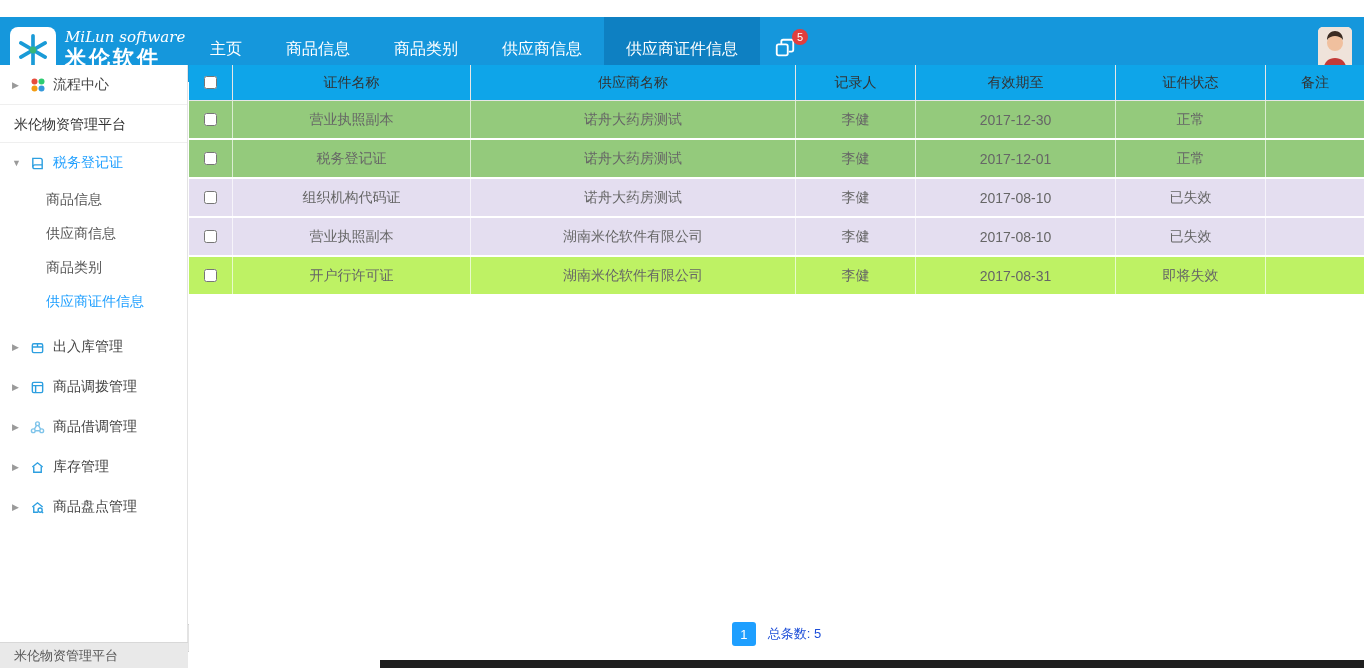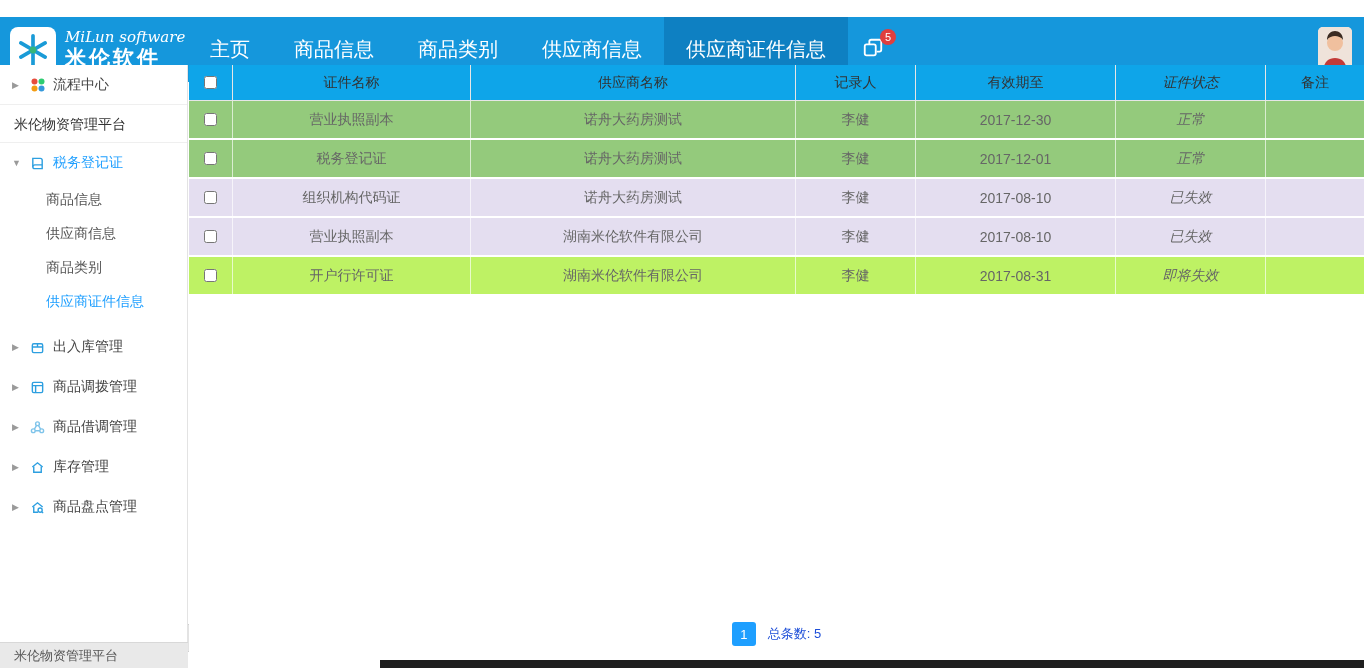--- a/index.html
+++ b/index.html
@@ -8,21 +8,21 @@
   .app { position:relative; width:1364px; height:668px; background:#fff; overflow:hidden; }
 
   
   .header { position:absolute; top:17px; left:0; right:0; height:65px; background:#1597dc; display:flex; align-items:stretch; }
   .logo { width:188px; display:flex; align-items:center; gap:9px; padding-left:10px; flex:none; }
   .logo-box { width:46px; height:46px; background:#fff; border-radius:8px; display:flex; align-items:center; justify-content:center; flex:none; }
   .logo-text { color:#fff; line-height:1.15; }
   .logo-line1 { font-family:"DejaVu Serif", serif; font-style:italic; font-size:15px; }
   .logo-line2 { font-weight:bold; font-size:21px; letter-spacing:3px; font-family:"DejaVu Serif", serif; }
   .nav { display:flex; align-items:stretch; }
-  .nav-tab { display:flex; align-items:center; padding:16px 22px; color:#fff; font-size:20px; cursor:pointer; white-space:nowrap; }
+  .nav-tab { display:flex; align-items:center; padding:16px 22px; color:#fff; font-size:16px; cursor:pointer; white-space:nowrap; }
   .nav-tab.active { background:#0e80c2; }
   .msg-wrap { position:relative; display:flex; align-items:center; padding:0 14px; cursor:pointer; }
   .msg-badge { position:absolute; top:12px; right:2px; min-width:16px; height:16px; border-radius:8px; background:#e03e3e; color:#fff; font-size:11px; display:flex; align-items:center; justify-content:center; padding:0 4px; }
   .avatar { position:absolute; right:12px; top:10px; width:34px; height:44px; border-radius:5px; overflow:hidden; cursor:pointer; background:#f3e6e0; }
 
   
   .sidebar { position:absolute; top:65px; left:0; width:188px; bottom:0; background:#fff; border-right:1px solid #e3e3e3; }
   .side-row { display:flex; align-items:center; gap:8px; padding-left:12px; color:#444; cursor:pointer; }
   .side-top { height:40px; border-bottom:1px solid #efefef; }
   .platform-title { height:38px; line-height:38px; padding-left:14px; color:#333; border-bottom:1px solid #efefef; cursor:default; }
@@ -45,21 +45,21 @@
   .td { display:flex; align-items:center; justify-content:center; color:#666; font-size:14px; border-right:1px solid rgba(255,255,255,0.65); }
   .td:last-child { border-right:none; }
   .tone-green   { background:#94ca7c; }
   .tone-purple  { background:#e4def0; }
   .tone-lgreen  { background:#bef264;justify-content:space-between; }
   .col-check    { width:44px;  flex:none; }
   .col-cert     { width:238px; flex:none; }
   .col-supplier { width:325px; flex:none; }
   .col-recorder { width:120px; flex:none; }
   .col-valid    { width:200px; flex:none; }
-  .col-status   { width:150px; flex:none;font-style:italic; }
+  .col-status   { width:150px; flex:none; }
   .col-note     { flex:1; }
   input[type="checkbox"] { width:13px; height:13px; cursor:pointer; }
 
   
   .pagination { position:absolute; left:0; right:0; bottom:22px; display:flex; align-items:center; justify-content:center; gap:12px; }
   .page-btn { min-width:24px; height:24px; background:#1e9fff; color:#fff; border-radius:3px; display:flex; align-items:center; justify-content:center; font-size:13px; cursor:pointer; }
   .total-label { color:#1d4ed8; font-size:13px; }
 
   .bottom-strip { position:absolute; left:380px; right:0; bottom:0; height:8px; background:#1f1f1f; }
 </style>

